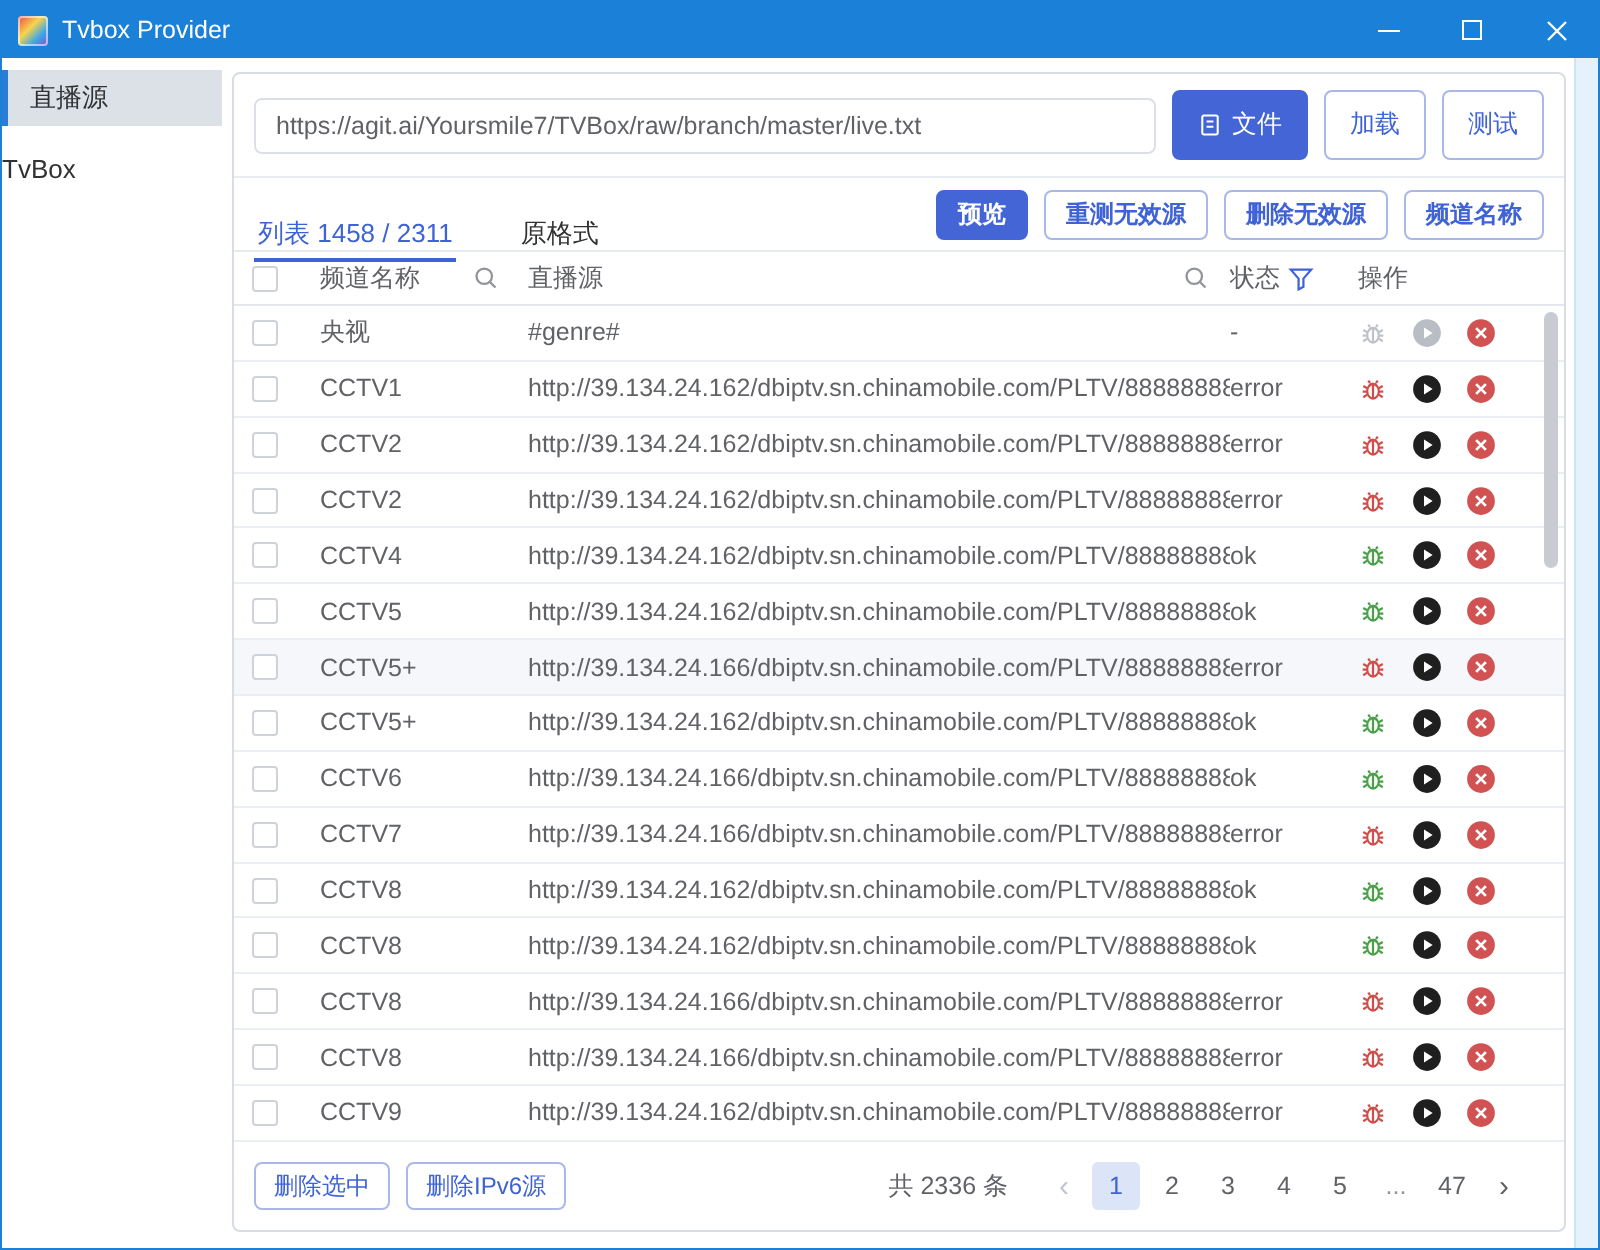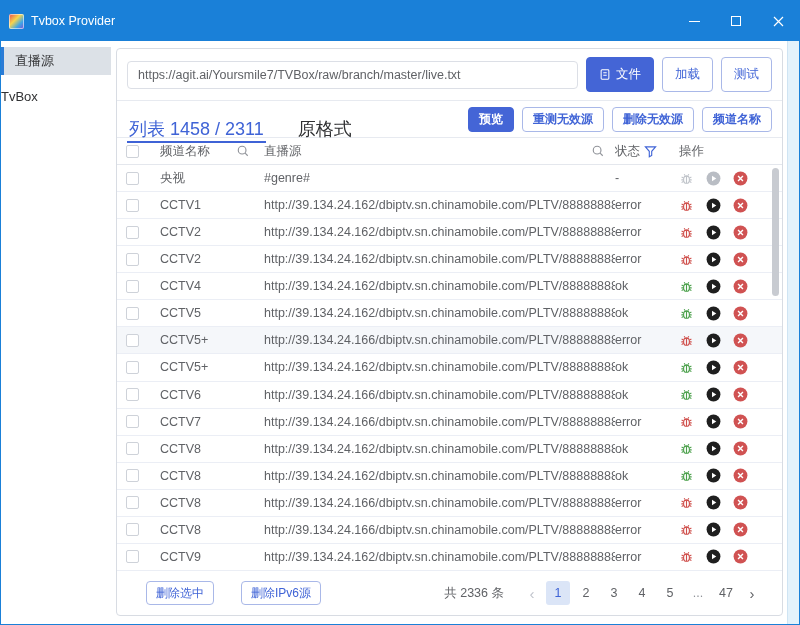--- a/index.html
+++ b/index.html
@@ -1,21 +1,21 @@
 <!DOCTYPE html>
 <html><head>
 <meta charset="utf-8">
 <style>
   * { box-sizing: border-box; margin: 0; padding: 0; }
   html,body { width:800px; height:625px; overflow:hidden;
     font-family:"Liberation Sans","DejaVu Sans",sans-serif; background:#fff; }
   .window { width:800px; height:625px; border:1px solid #1a80d8; display:flex; flex-direction:column; background:#fff; }
 
   
-  .titlebar { height:40px; background:#1a80d8; display:flex; align-items:center; padding-left:8px; flex:0 0 auto; }
+  .titlebar { height:28px; background:#1a80d8; display:flex; align-items:center; padding-left:8px; flex:0 0 auto; }
   .app-icon { width:15px; height:15px; border-radius:2px; margin-right:7px;
     background:linear-gradient(135deg,#e8494f 0%,#f7d44c 40%,#3fa7e8 70%,#7a4fd0 100%);
     box-shadow:inset 0 0 0 1px rgba(255,255,255,.55); }
   .titlebar .title { color:#fff; font-size:12.5px; }
   .spacer { flex:1; }
   .win-btn { width:42px; height:28px; display:flex; align-items:center; justify-content:center; cursor:pointer; }
   .min-glyph { width:11px; height:1px; background:#fff; display:block; }
   .max-glyph { width:10px; height:10px; border:1px solid #fff; display:block; }
 
   
@@ -30,26 +30,26 @@
 
   
   .url-row { display:flex; align-items:center; padding:8px 10px; gap:8px; flex:0 0 auto; }
   .url-input { flex:1; height:28px; border:1px solid #dcdfe6; border-radius:4px; padding:0 10px;
     font-size:12.5px; color:#606266; font-family:inherit; outline:none; }
   .btn { height:35px; border-radius:4px; font-size:12.5px; font-family:inherit; cursor:pointer;
     display:inline-flex; align-items:center; justify-content:center; gap:5px; padding:0 12px; white-space:nowrap; }
   .btn.primary { background:#4465d6; border:1px solid #4465d6; color:#fff; }
   .btn.ghost { background:#fff; border:1px solid #a9b8e8; color:#3f63d6; }
   .btn.sm { height:25px; padding:0 10px; font-size:12px;font-weight:bold; }
-  .btn.xs { height:24px; padding:0 9px; font-size:12px;margin-left:19px; }
+  .btn.xs { height:24px; padding:0 9px; font-size:12px; }
 
   
   .tabs-row { display:flex; align-items:center; padding:0 10px; height:38px; border-top:1px solid #e7eaf0;
     border-bottom:1px solid #e7eaf0; gap:8px; flex:0 0 auto; }
-  .tab { font-size:18px; color:#303133; height:48px; line-height:36px; padding:16px 2px; margin-right:22px; cursor:pointer; }
+  .tab { font-size:13px; color:#303133; height:48px; line-height:36px; padding:16px 2px; margin-right:22px; cursor:pointer; }
   .tab.active { color:#3f63d6; border-bottom:2px solid #3f63d6; }
 
   
   .table { flex:1; min-height:0; display:flex; flex-direction:column; position:relative; }
   .thead, .trow { display:flex; align-items:center; padding:0 9px;justify-content:center; }
   .thead { height:27px; border-bottom:1px solid #e4e7ed; flex:0 0 auto; font-size:12.5px; color:#606266; }
   .tbody { flex:1; display:flex; flex-direction:column; min-height:0; }
   .trow { flex:1; border-bottom:1px solid #ebeef5; font-size:12.5px; color:#606266; }
   .trow.hl { background:#f5f7fa; }
   .col-check { width:34px; flex:0 0 auto; display:flex; align-items:center; }

